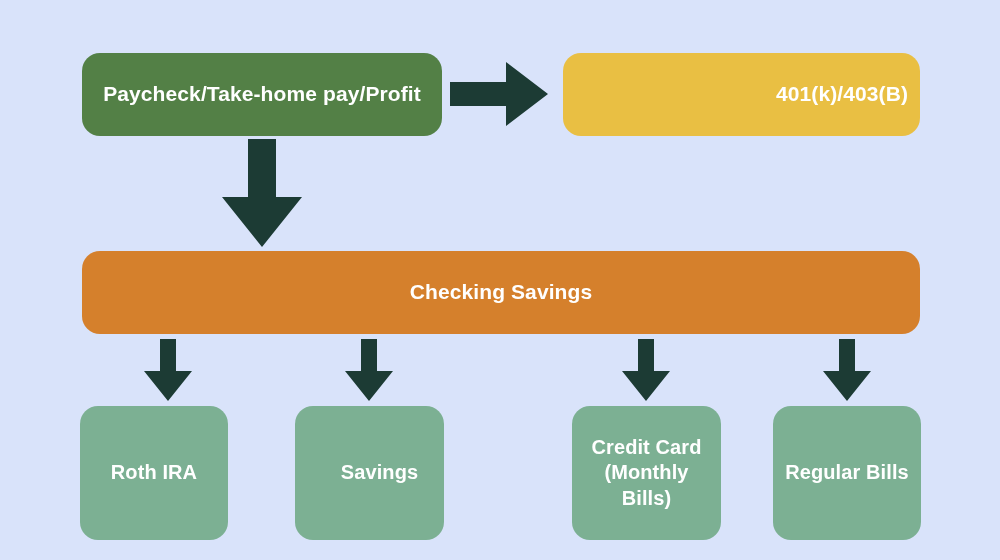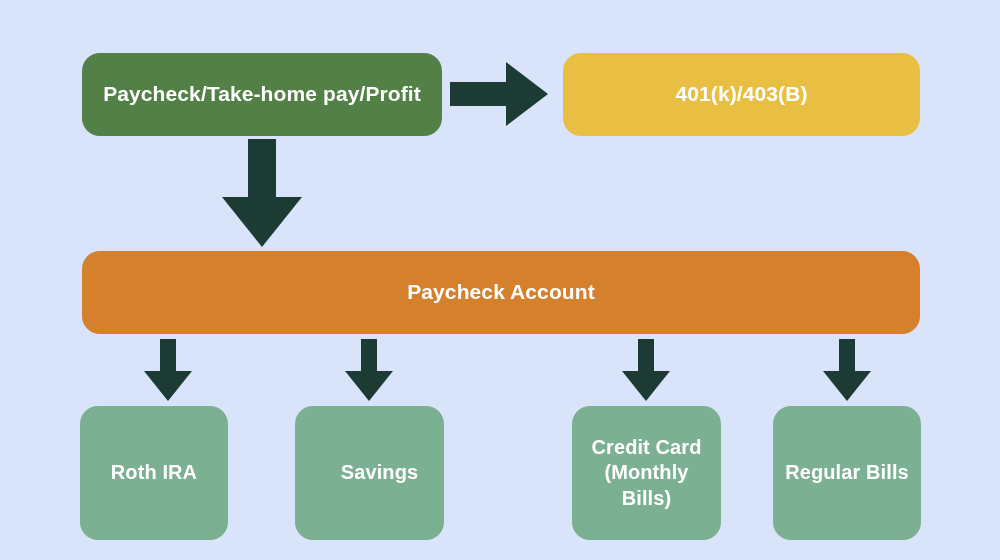--- a/index.html
+++ b/index.html
@@ -42,20 +42,21 @@
     font-size: 21px;
     padding: 16px 12px;
   }
   .node-retirement {
     left: 563px; top: 53px;
     width: 357px; height: 83px;
     background: #e9bf43;
     border-radius: 18px;
     font-size: 21px;
     padding: 0 12px;
+    justify-content: flex-end;
   }
 
   
   .node-checking {
     left: 82px; top: 251px;
     width: 838px; height: 83px;
     background: #d5802c;
     border-radius: 18px;
     font-size: 21px;
   }
@@ -111,21 +112,21 @@
 
   <div class="node node-retirement">
     <span>401(k)/403(B)</span>
   </div>
 
   <svg class="arrow arrow-v-income-checking" viewBox="0 0 80 108" preserveAspectRatio="none">
     <polygon points="26,0 54,0 54,58 80,58 40,108 0,58 26,58"></polygon>
   </svg>
 
   <div class="node node-checking">
-    <span>Paycheck Account</span>
+    <span>Checking Savings</span>
   </div>
 
   <svg class="arrow arrow-small arrow-checking-roth" viewBox="0 0 48 62" preserveAspectRatio="none">
     <polygon points="16,0 32,0 32,32 48,32 24,62 0,32 16,32"></polygon>
   </svg>
   <svg class="arrow arrow-small arrow-checking-savings" viewBox="0 0 48 62" preserveAspectRatio="none">
     <polygon points="16,0 32,0 32,32 48,32 24,62 0,32 16,32"></polygon>
   </svg>
   <svg class="arrow arrow-small arrow-checking-credit" viewBox="0 0 48 62" preserveAspectRatio="none">
     <polygon points="16,0 32,0 32,32 48,32 24,62 0,32 16,32"></polygon>

